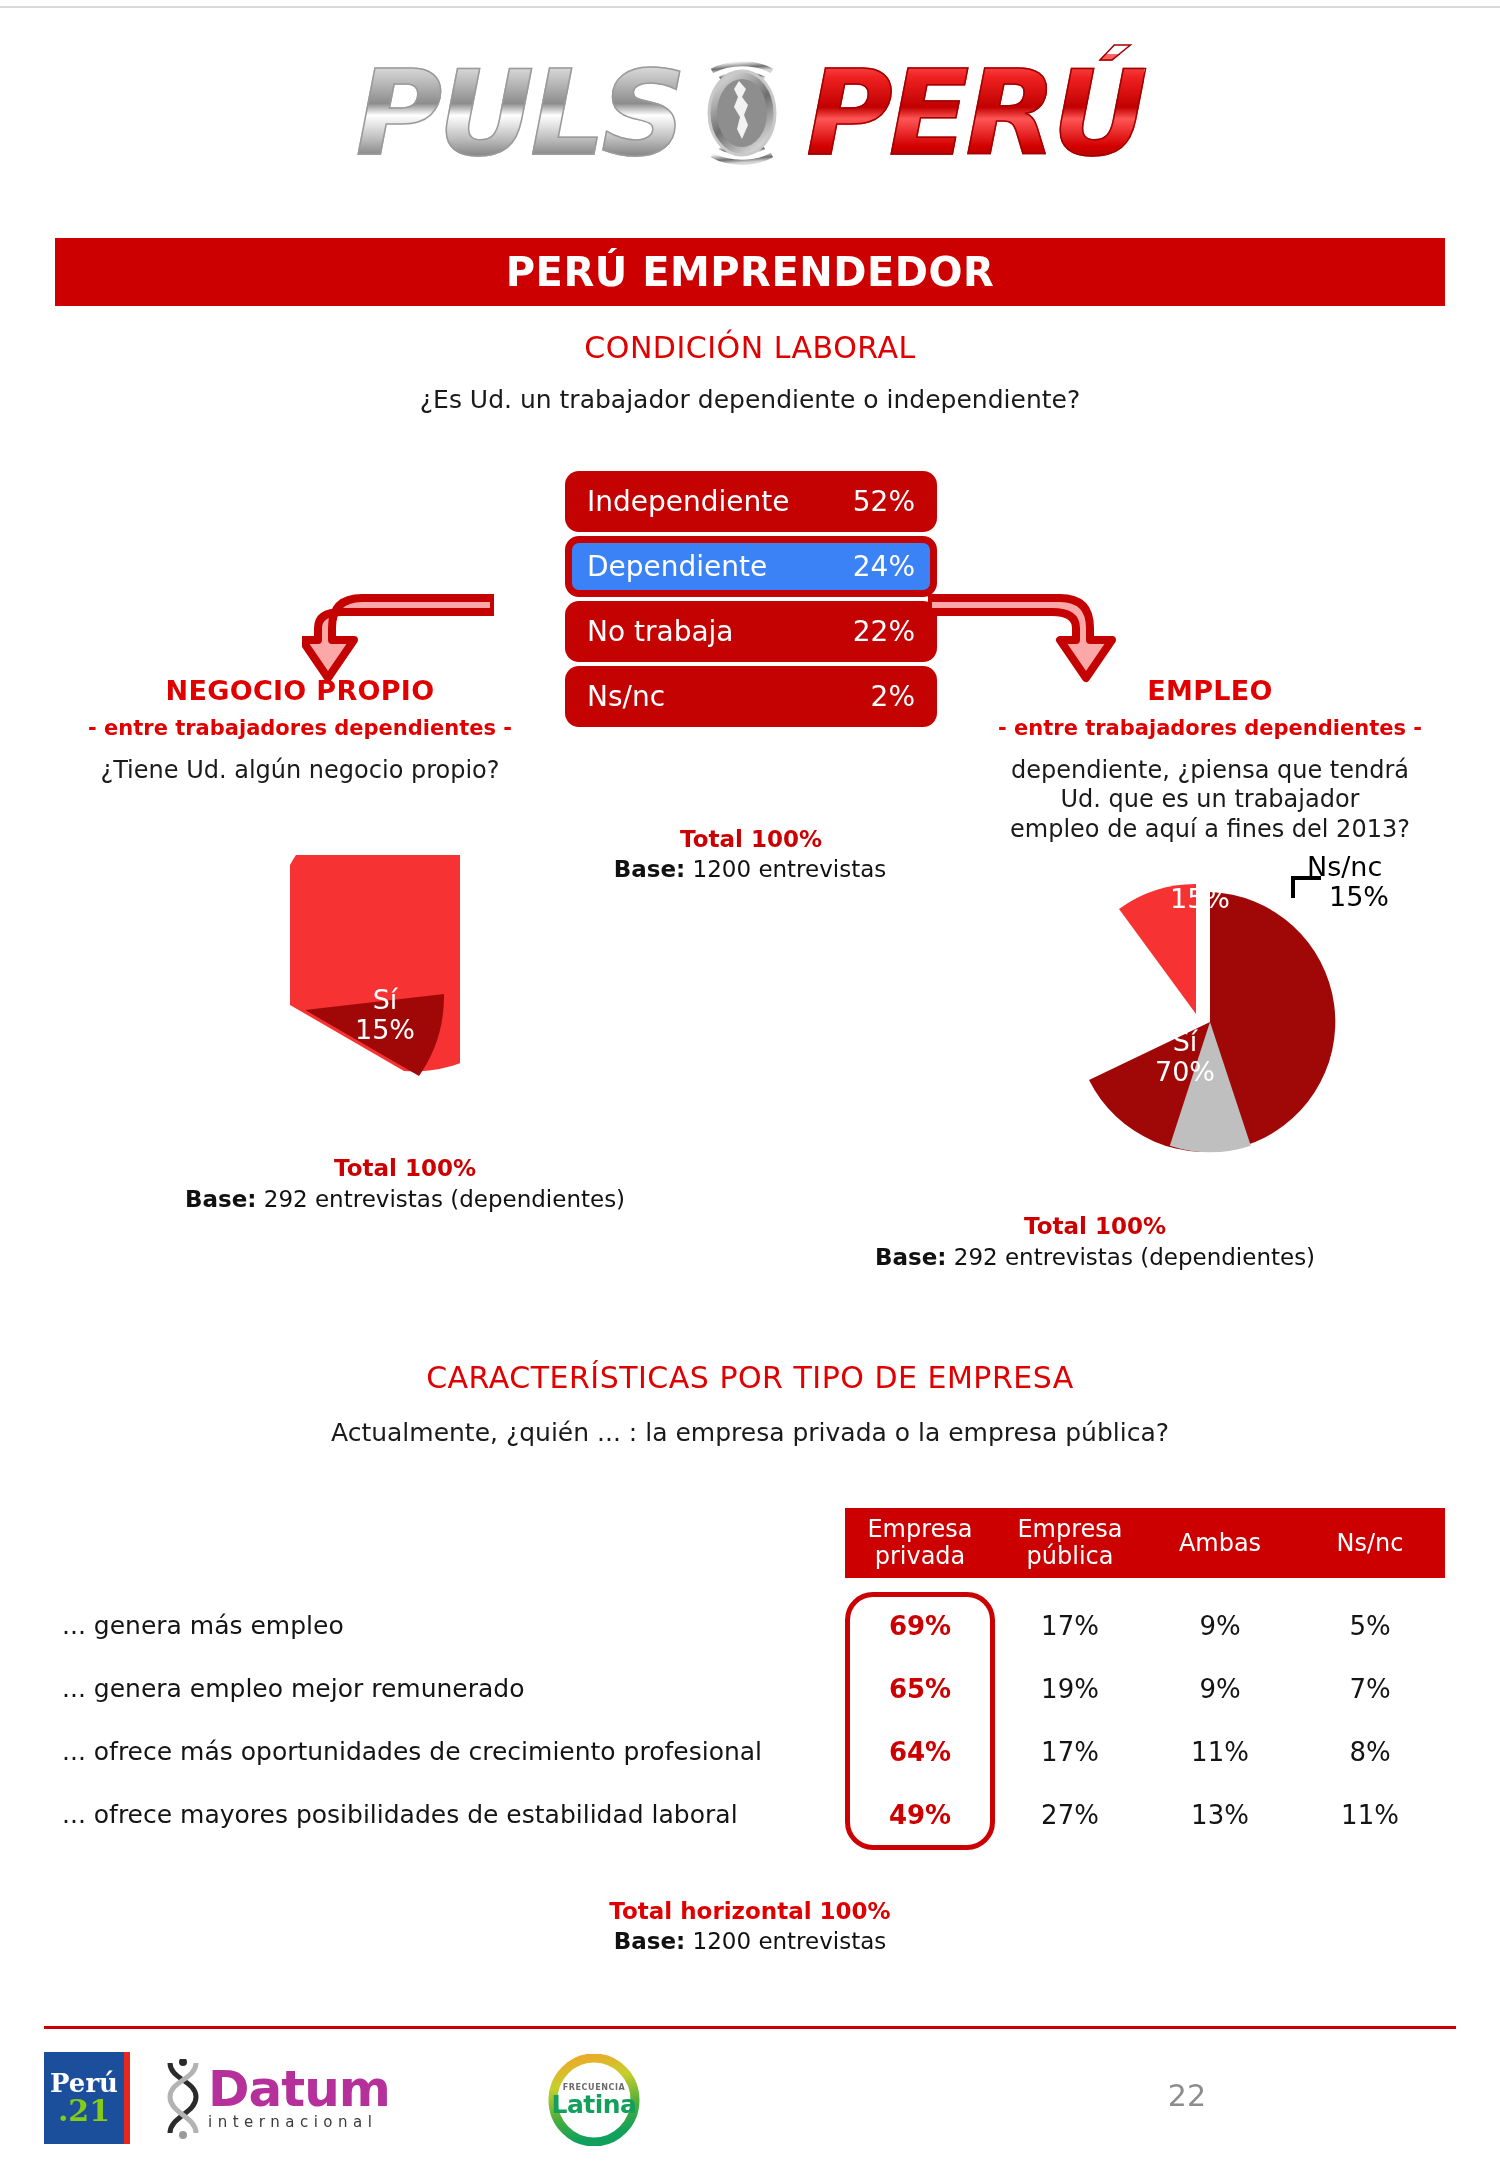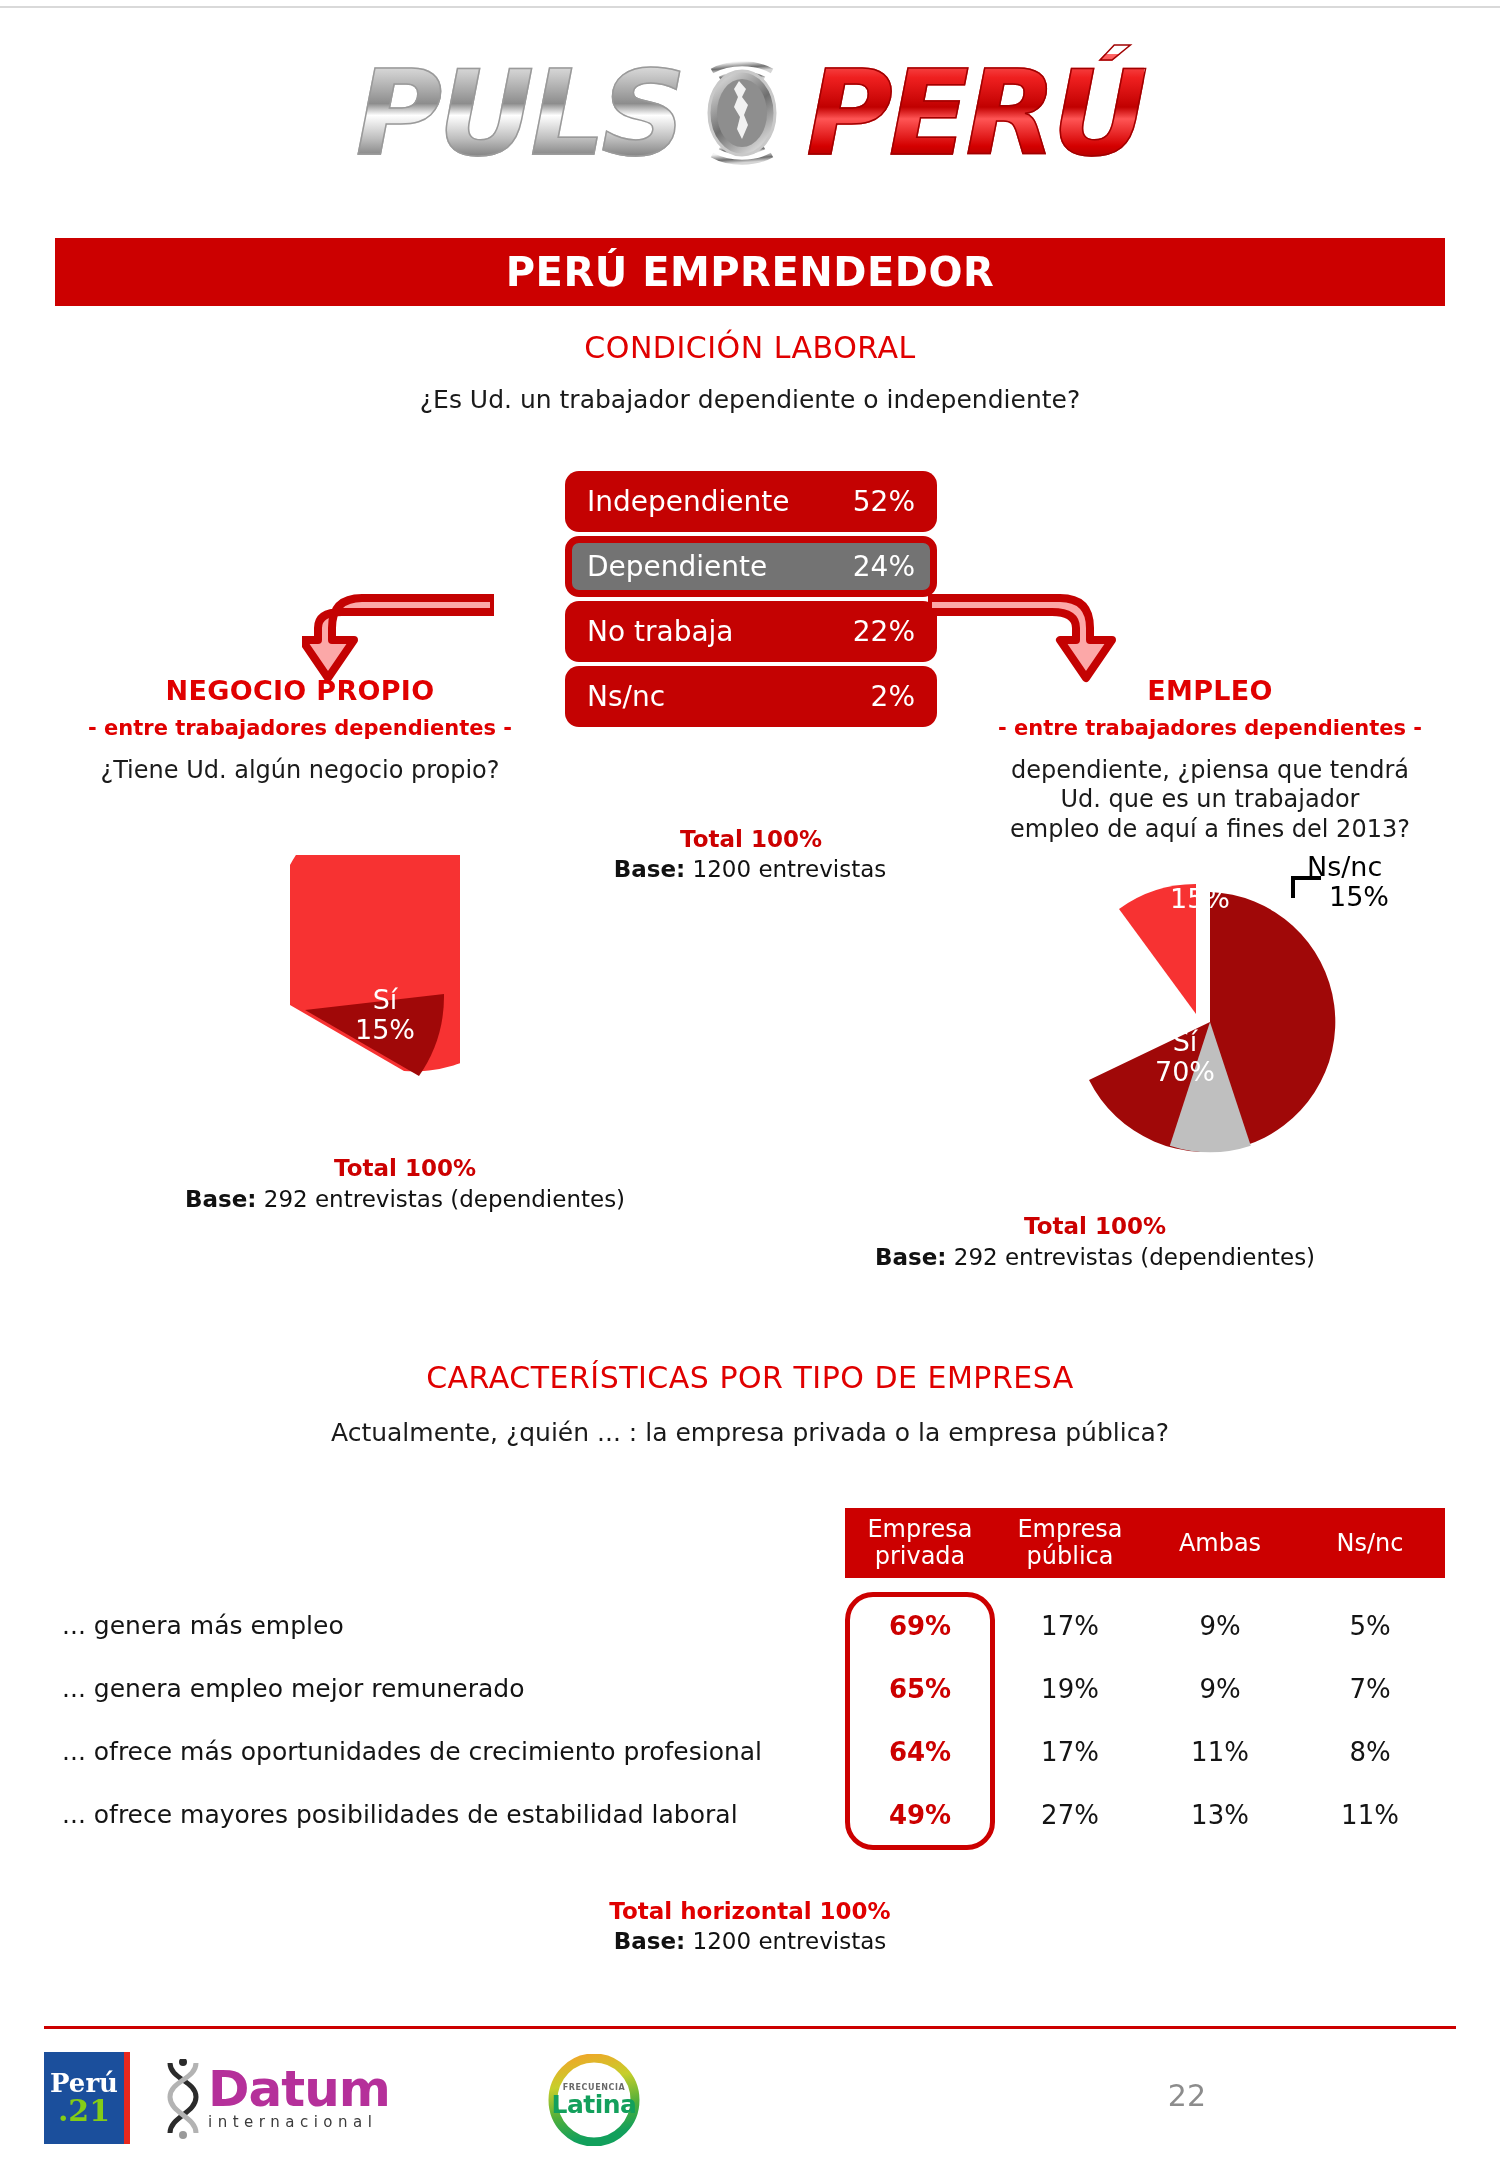--- a/index.html
+++ b/index.html
@@ -60,21 +60,21 @@
 
   
   .bars { position:absolute; left:565px; top:471px; width:372px; }
   .bar-row {
     position:relative; height:61px; margin-bottom:4px;
     border-radius:14px; background:#c40202;
     display:flex; align-items:center; padding:4px 22px;
     color:#ffffff; font-size:28px;
   }
   .bar-row.highlight {
-    background:#737373; border:7px solid #c40202; padding:4px 15px;
+    background:#3b82f6; border:7px solid #c40202; padding:4px 15px;
   }
   .bar-label { flex:1; text-align:left; }
   .bar-val { text-align:right; font-size:28px; }
 
   
   .arrow-left  { position:absolute; left:302px; top:578px; width:192px; height:110px; }
   .arrow-right { position:absolute; left:928px; top:578px; width:192px; height:110px; }
 
   .center-total {
     position:absolute; left:565px; top:826px; width:372px; text-align:center;

